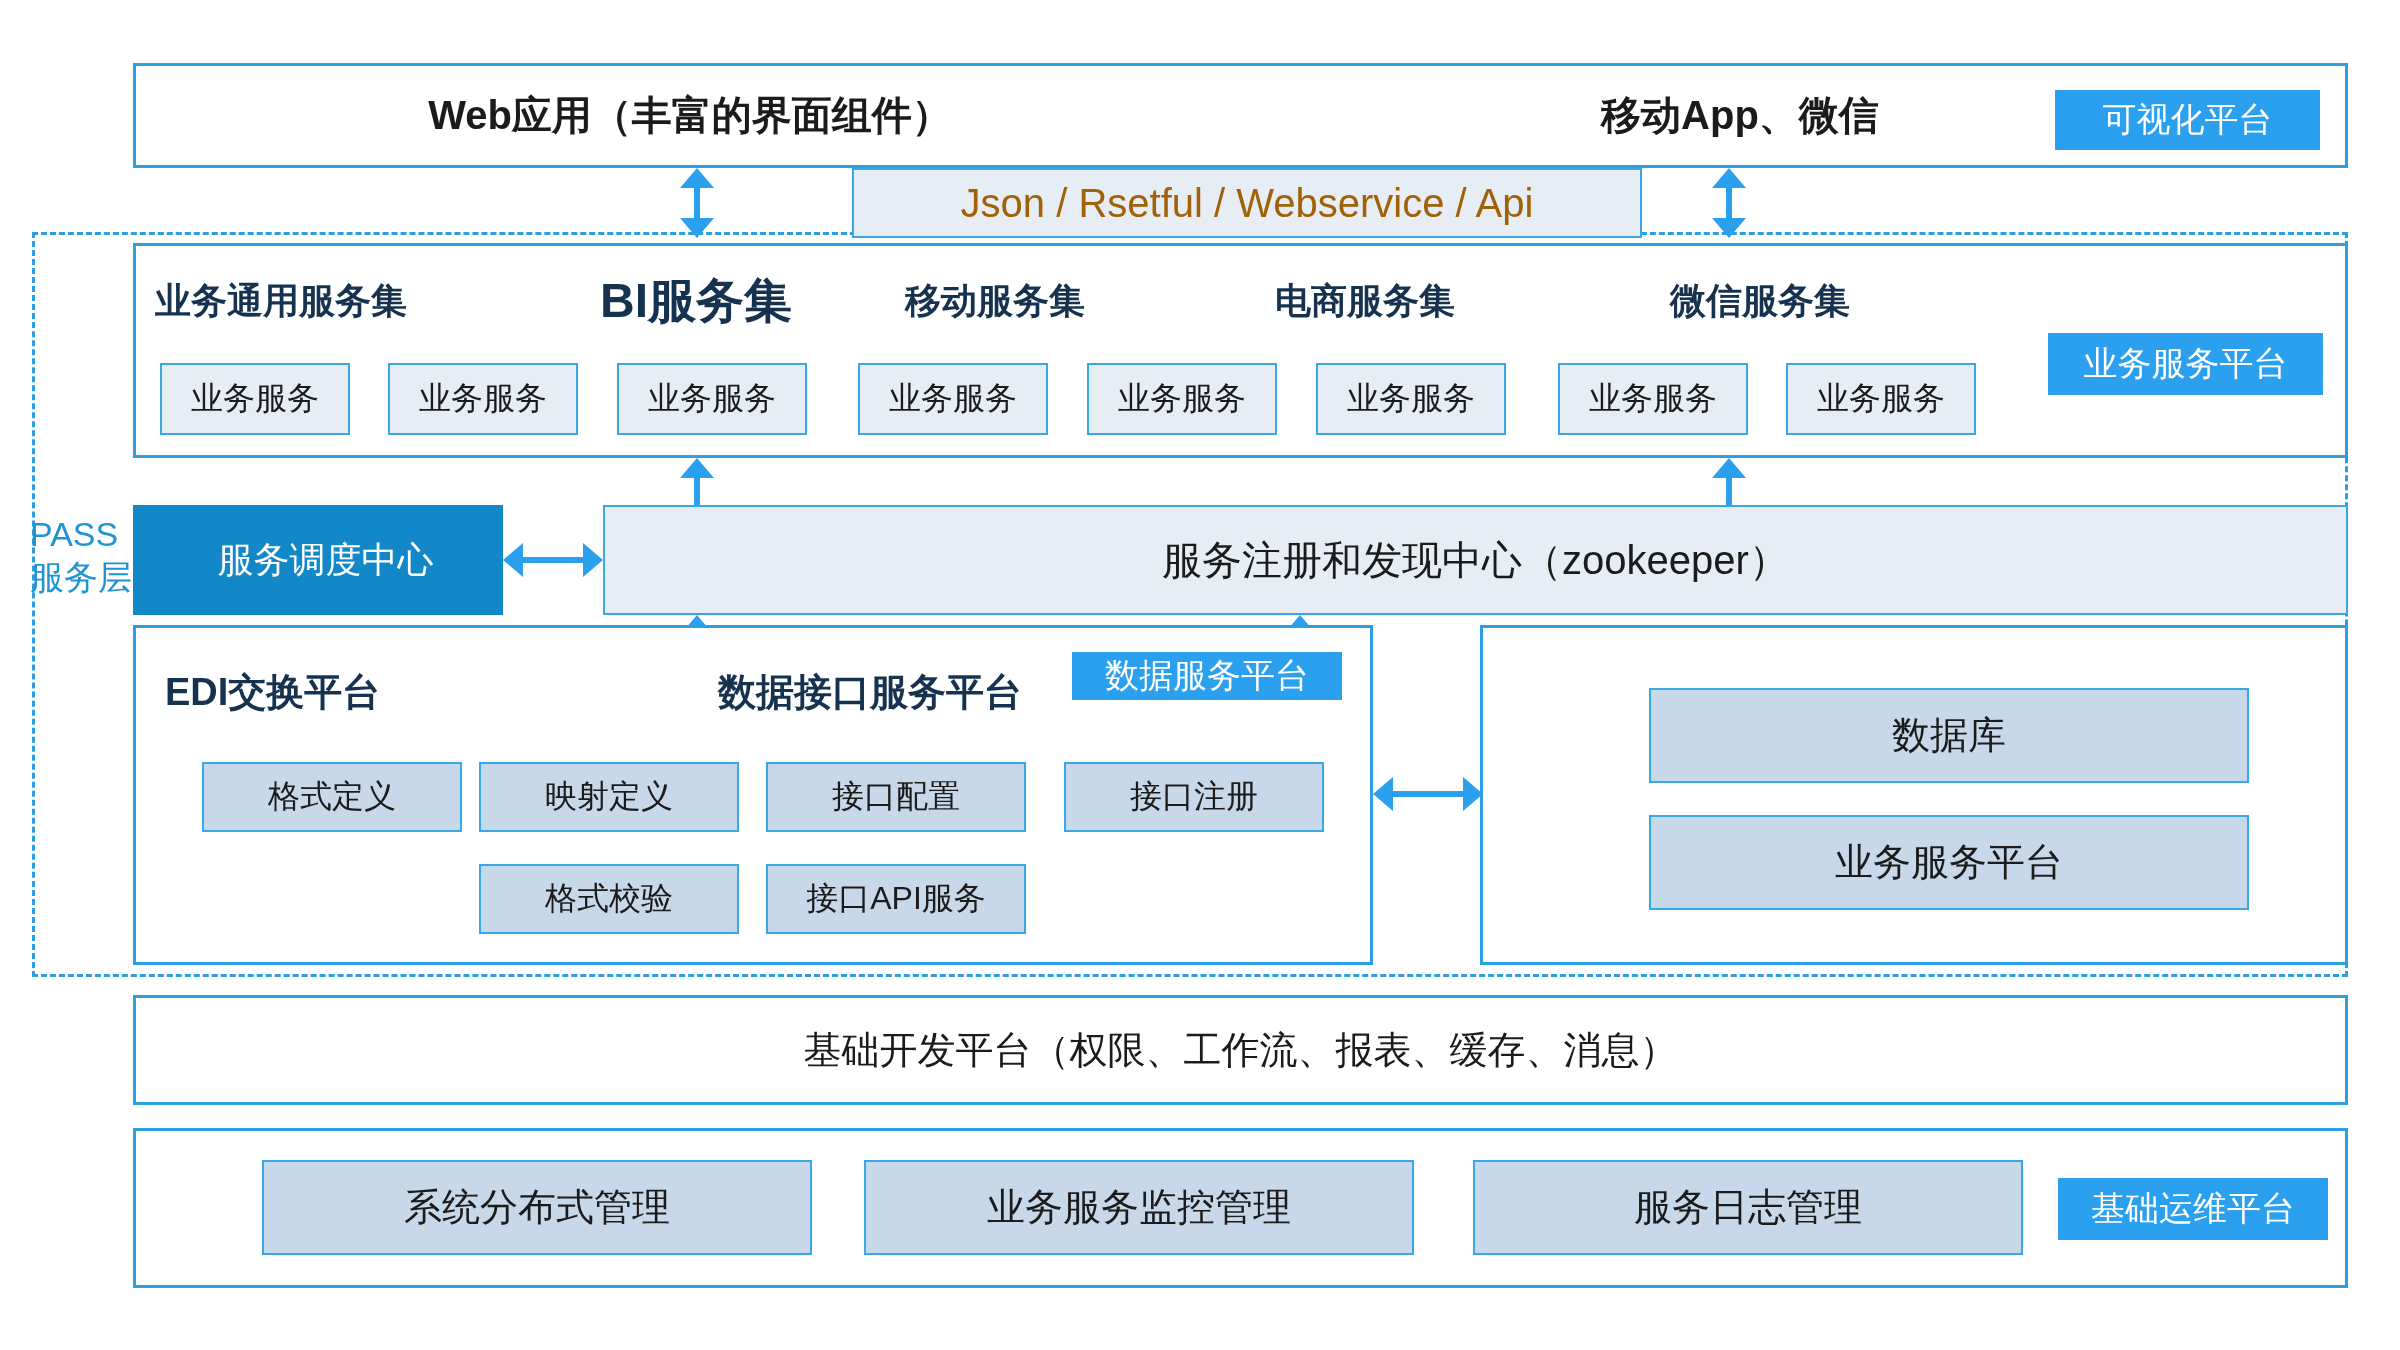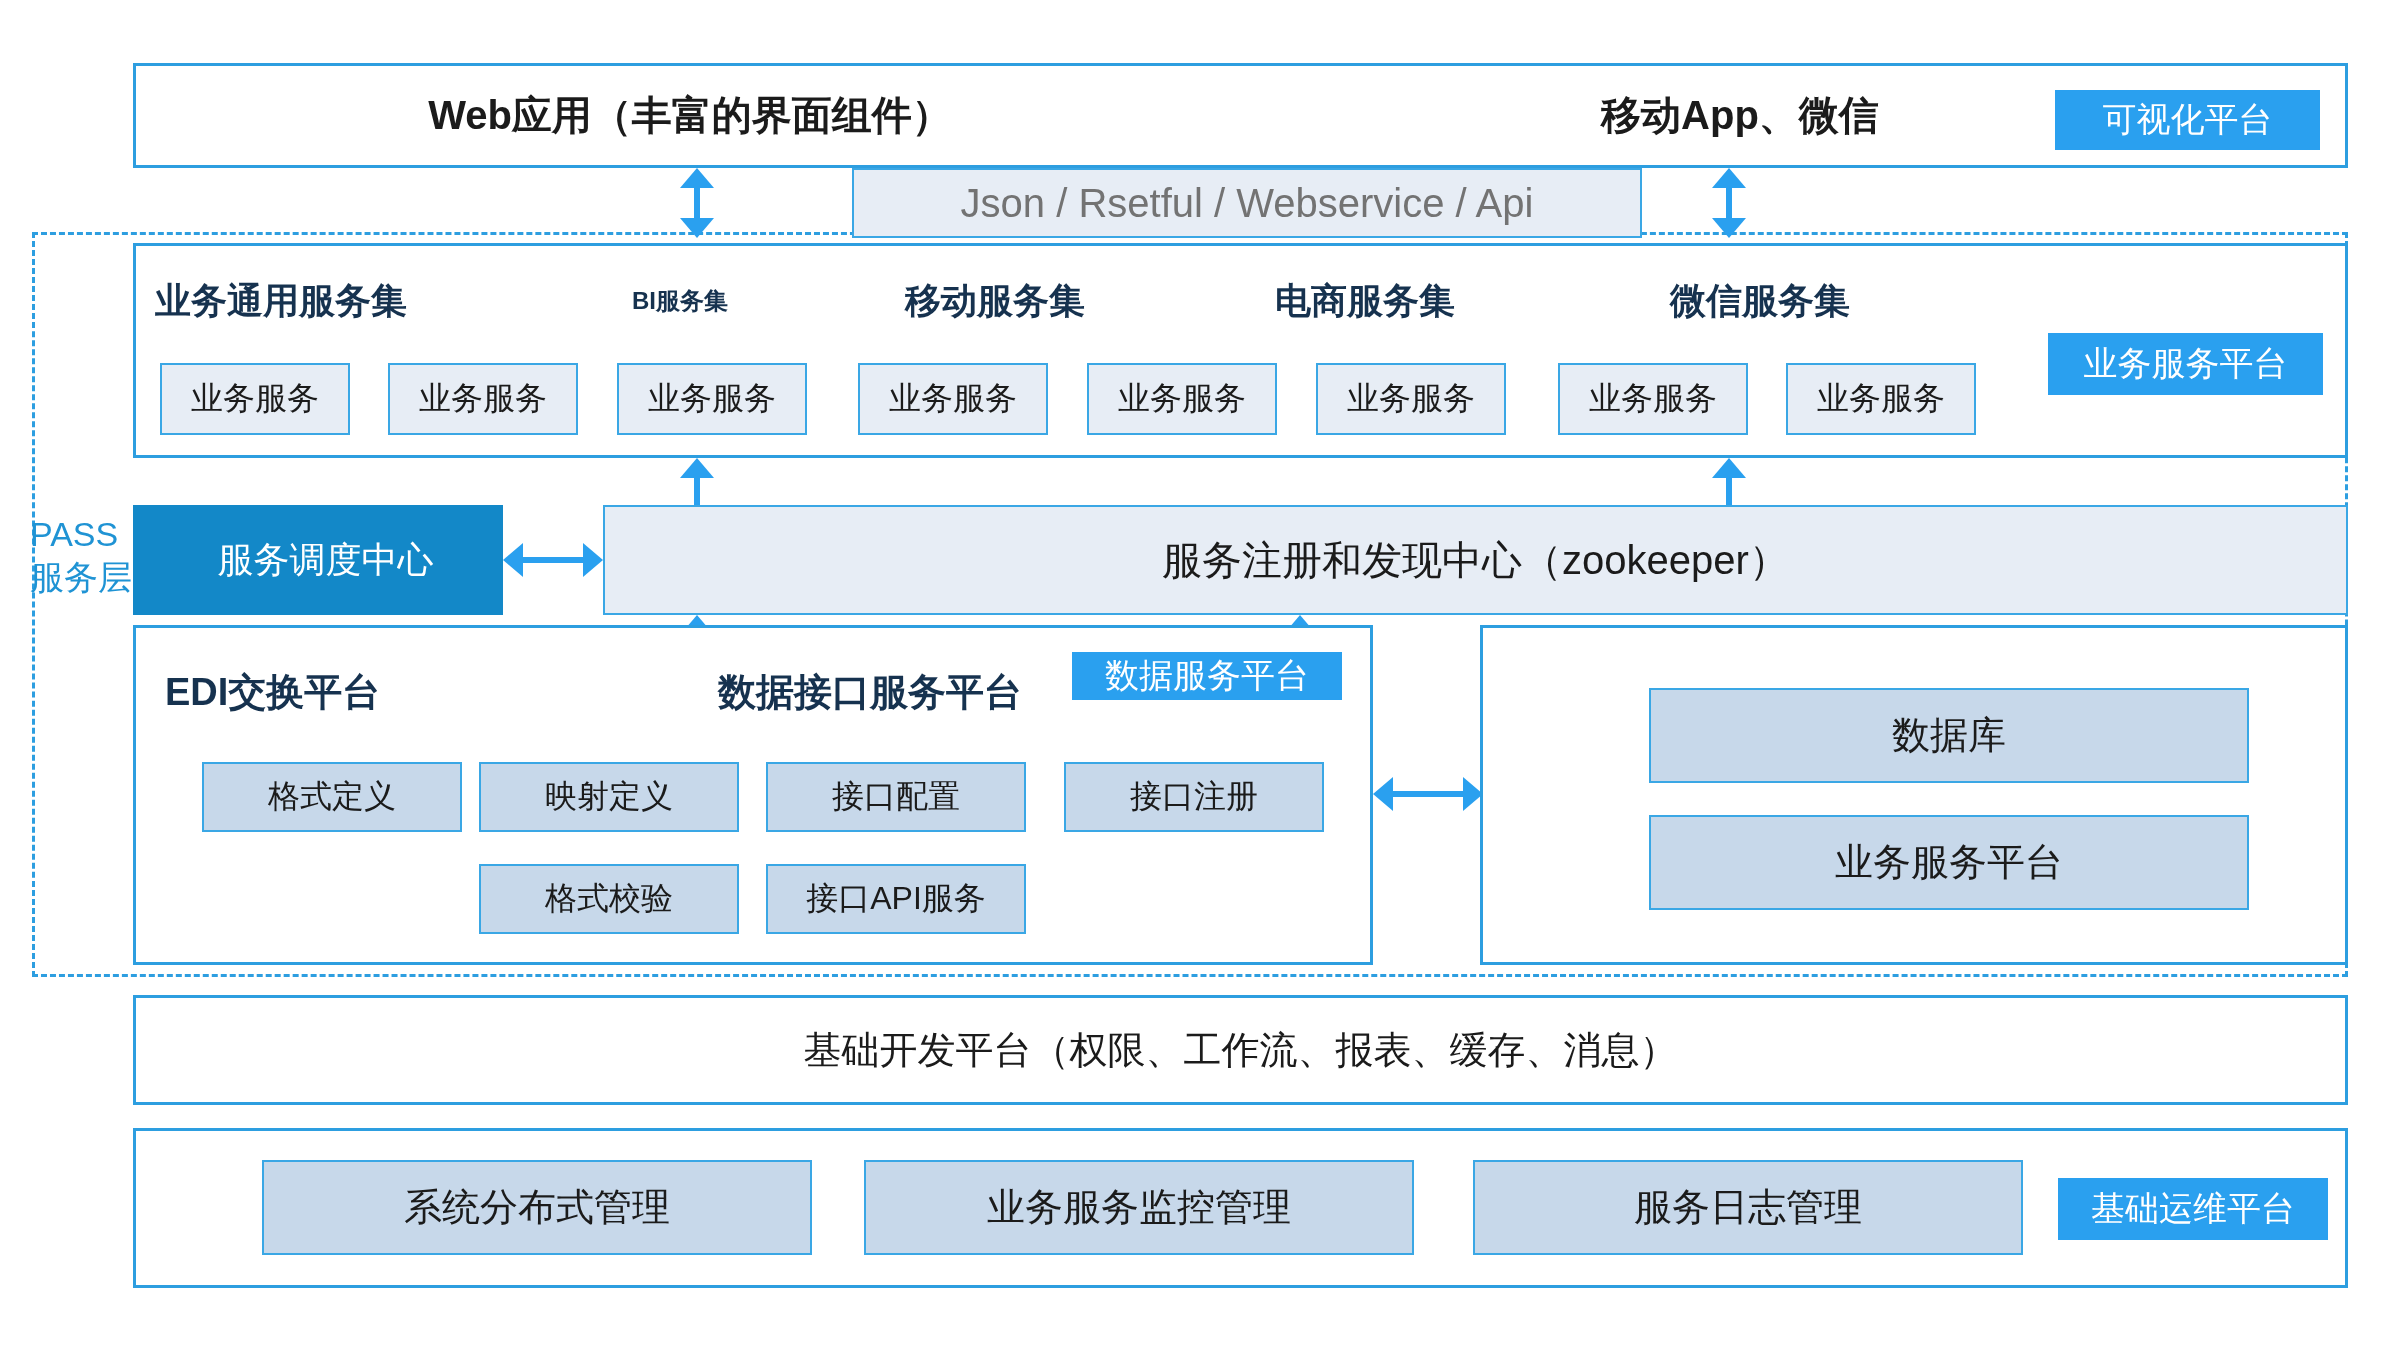--- a/index.html
+++ b/index.html
@@ -76,28 +76,28 @@
     <div class="up"></div>
     <div class="shaft"></div>
     <div class="down"></div>
   </div>
   <div class="v-arrow" style="left:1712px;top:168px;height:70px;">
     <div class="up"></div>
     <div class="shaft"></div>
     <div class="down"></div>
   </div>
 
-  <div class="cell cell-pale" style="left:852px;top:168px;width:790px;height:70px;font-size:40px;color:#737373;">Json / Rsetful / Webservice / Api</div>
+  <div class="cell cell-pale" style="left:852px;top:168px;width:790px;height:70px;font-size:40px;color:#a16207;">Json / Rsetful / Webservice / Api</div>
 
   <div class="frame" style="left:133px;top:243px;width:2215px;height:215px;"></div>
 
   <div class="badge" style="left:2048px;top:333px;width:275px;height:62px;">业务服务平台</div>
 
   <div class="plain-text hdr-bold" style="left:155px;top:276px;width:310px;height:50px;font-size:36px;justify-content:flex-start;">业务通用服务集</div>
-  <div class="plain-text hdr-bold" style="left:632px;top:276px;width:220px;height:50px;font-size:24px;justify-content:flex-start;">BI服务集</div>
+  <div class="plain-text hdr-bold" style="left:600px;top:276px;width:220px;height:50px;font-size:48px;justify-content:flex-start;">BI服务集</div>
   <div class="plain-text hdr-bold" style="left:905px;top:276px;width:230px;height:50px;font-size:36px;justify-content:flex-start;">移动服务集</div>
   <div class="plain-text hdr-bold" style="left:1275px;top:276px;width:240px;height:50px;font-size:36px;justify-content:flex-start;">电商服务集</div>
   <div class="plain-text hdr-bold" style="left:1670px;top:276px;width:240px;height:50px;font-size:36px;justify-content:flex-start;">微信服务集</div>
 
   <div class="cell cell-pale" style="left:160px;top:363px;width:190px;height:72px;">业务服务</div>
   <div class="cell cell-pale" style="left:388px;top:363px;width:190px;height:72px;">业务服务</div>
   <div class="cell cell-pale" style="left:617px;top:363px;width:190px;height:72px;">业务服务</div>
   <div class="cell cell-pale" style="left:858px;top:363px;width:190px;height:72px;">业务服务</div>
   <div class="cell cell-pale" style="left:1087px;top:363px;width:190px;height:72px;">业务服务</div>
   <div class="cell cell-pale" style="left:1316px;top:363px;width:190px;height:72px;">业务服务</div>

